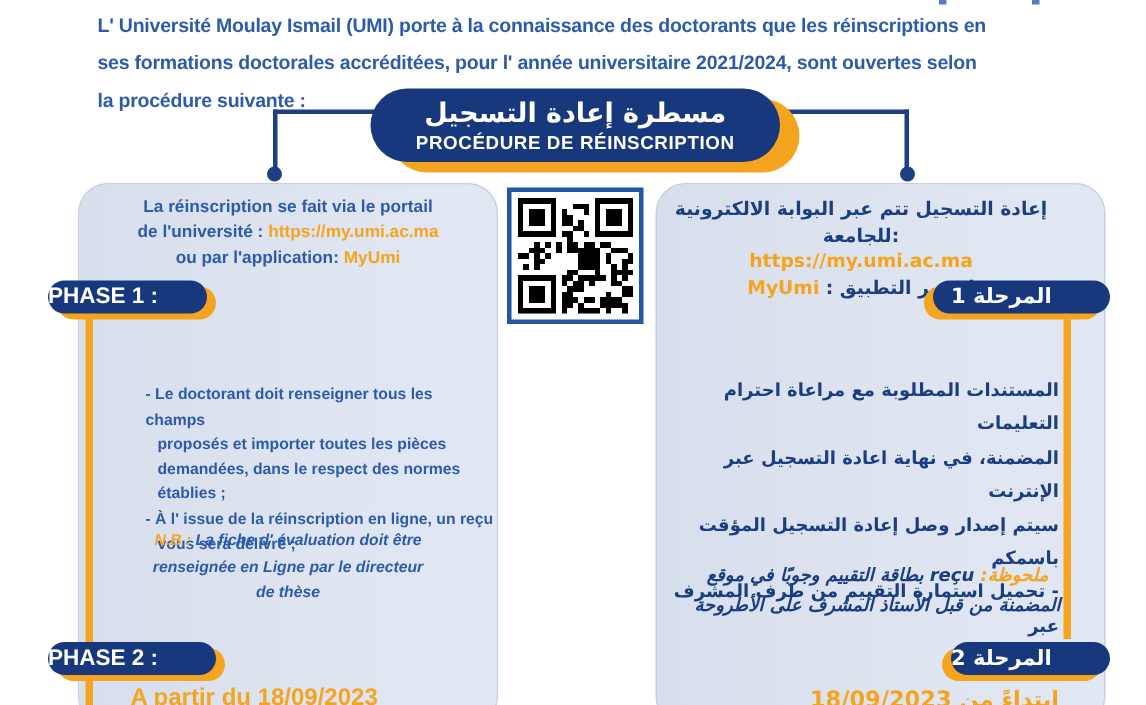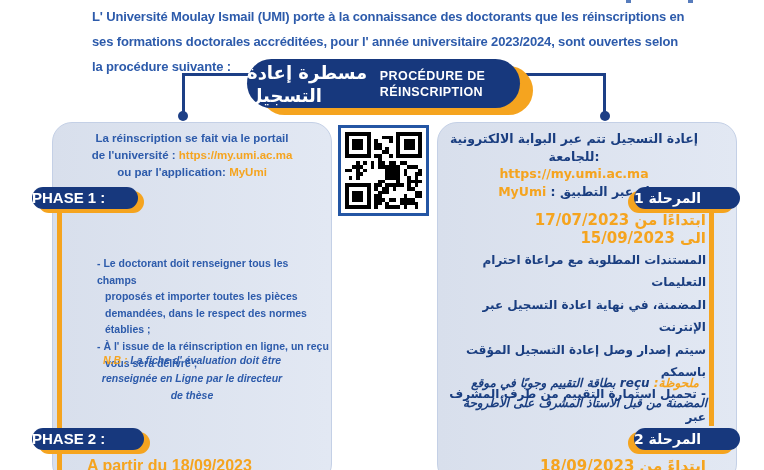--- a/index.html
+++ b/index.html
@@ -1,30 +1,30 @@
 <!DOCTYPE html>
 <html><head>
 <meta charset="utf-8">
 <style>
   html,body{margin:0;padding:0;background:#fff;}
   .stage{position:relative;width:764px;height:470px;background:#ffffff;overflow:hidden;
          font-family:"Liberation Sans",sans-serif;}
   
   .top-text{position:absolute;left:65px;top:4px;width:650px;color:#2d5bab;
             font-size:13px;font-weight:bold;letter-spacing:-.15px;line-height:25px;}
-  .top-text div{white-space:nowrap;margin-left:27px;}
+  .top-text div{white-space:nowrap;}
   .remnant{position:absolute;top:0;height:3px;background:#2d5bab;opacity:.8;}
   
   .conn-h{position:absolute;left:182px;top:73px;width:424px;height:3px;background:#1d3f86;z-index:1;}
   .conn-v{position:absolute;top:73px;width:3px;height:43px;background:#1d3f86;z-index:1;}
   .conn-dot{position:absolute;top:111px;width:10px;height:10px;border-radius:50%;background:#1d3f86;z-index:3;}
   
   .title-pill{position:absolute;left:247px;top:59px;width:273px;height:49px;background:#17387d;
               border-radius:27px;z-index:2;box-shadow:13px 7px 0 0 #f5a41f;
-              display:flex;flex-direction:row;align-items:center;justify-content:center;color:#fff;}
+              display:flex;flex-direction:column;align-items:center;justify-content:center;color:#fff;}
   .title-ar{font-family:"DejaVu Sans",sans-serif;font-size:18px;font-weight:bold;line-height:23px;}
   .title-fr{font-size:12.5px;font-weight:bold;letter-spacing:.4px;line-height:16px;}
   
   .panel{position:absolute;top:122px;height:360px;border-radius:20px;
          background:linear-gradient(90deg,#d8dfec,#e2e8f3);border:1px solid #c4d0e6;z-index:0;}
   .panel-left{left:52px;width:278px;}
   .panel-right{left:437px;width:298px;}
   
   .qr{position:absolute;left:338px;top:125px;width:77px;height:77px;background:#fff;
       border:3px solid #2456a4;padding:4px;z-index:4;}
@@ -63,21 +63,21 @@
 </head>
 <body>
 
 <div class="stage">
 
   <div class="remnant" style="left:626px;width:5px;"></div>
   <div class="remnant" style="left:688px;width:5px;"></div>
 
   <div class="top-text">
     <div>L' Université Moulay Ismail (UMI) porte à la connaissance des doctorants que les réinscriptions en</div>
-    <div>ses formations doctorales accréditées, pour l' année universitaire 2023/2024, sont ouvertes selon</div>
+    <div>ses formations doctorales accréditées, pour l' année universitaire 2021/2024, sont ouvertes selon</div>
     <div>la procédure suivante :</div>
   </div>
 
   <div class="conn-h"></div>
   <div class="conn-v" style="left:182px;"></div>
   <div class="conn-v" style="left:603px;"></div>
   <div class="conn-dot" style="left:178px;"></div>
   <div class="conn-dot" style="left:600px;"></div>
 
   <div class="title-pill">
@@ -266,28 +266,24 @@
 
     <div class="ar-intro">
       <div>إعادة التسجيل تتم عبر البوابة الالكترونية للجامعة:</div>
       <div class="link">https://my.umi.ac.ma</div>
       <div dir="rtl">
         <span>او عبر التطبيق :</span>
         <span class="link">MyUmi</span>
       </div>
     </div>
 
-    <div class="phase-badge badge-r" style="top:64px;">المرحلة 1</div>
+    <div class="phase-badge badge-r" style="top:64px;padding-left:12px;">المرحلة 1</div>
 
     <div class="tbar" style="right:22px;top:87px;height:216px;"></div>
 
-    <div class="ar-dates">
-      <div>ابتداءًا من 17/07/2023</div>
-      <div>الى 15/09/2023</div>
-    </div>
 
     <div class="ar-bullets">
       <div>المستندات المطلوبة مع مراعاة احترام التعليمات</div>
       <div>المضمنة، في نهاية اعادة التسجيل عبر الإنترنت</div>
       <div>سيتم إصدار وصل إعادة التسجيل المؤقت باسمكم</div>
       <div>- تحميل استمارة التقييم من طرف المشرف عبر</div>
 
     </div>
 
     <div class="ar-note">

